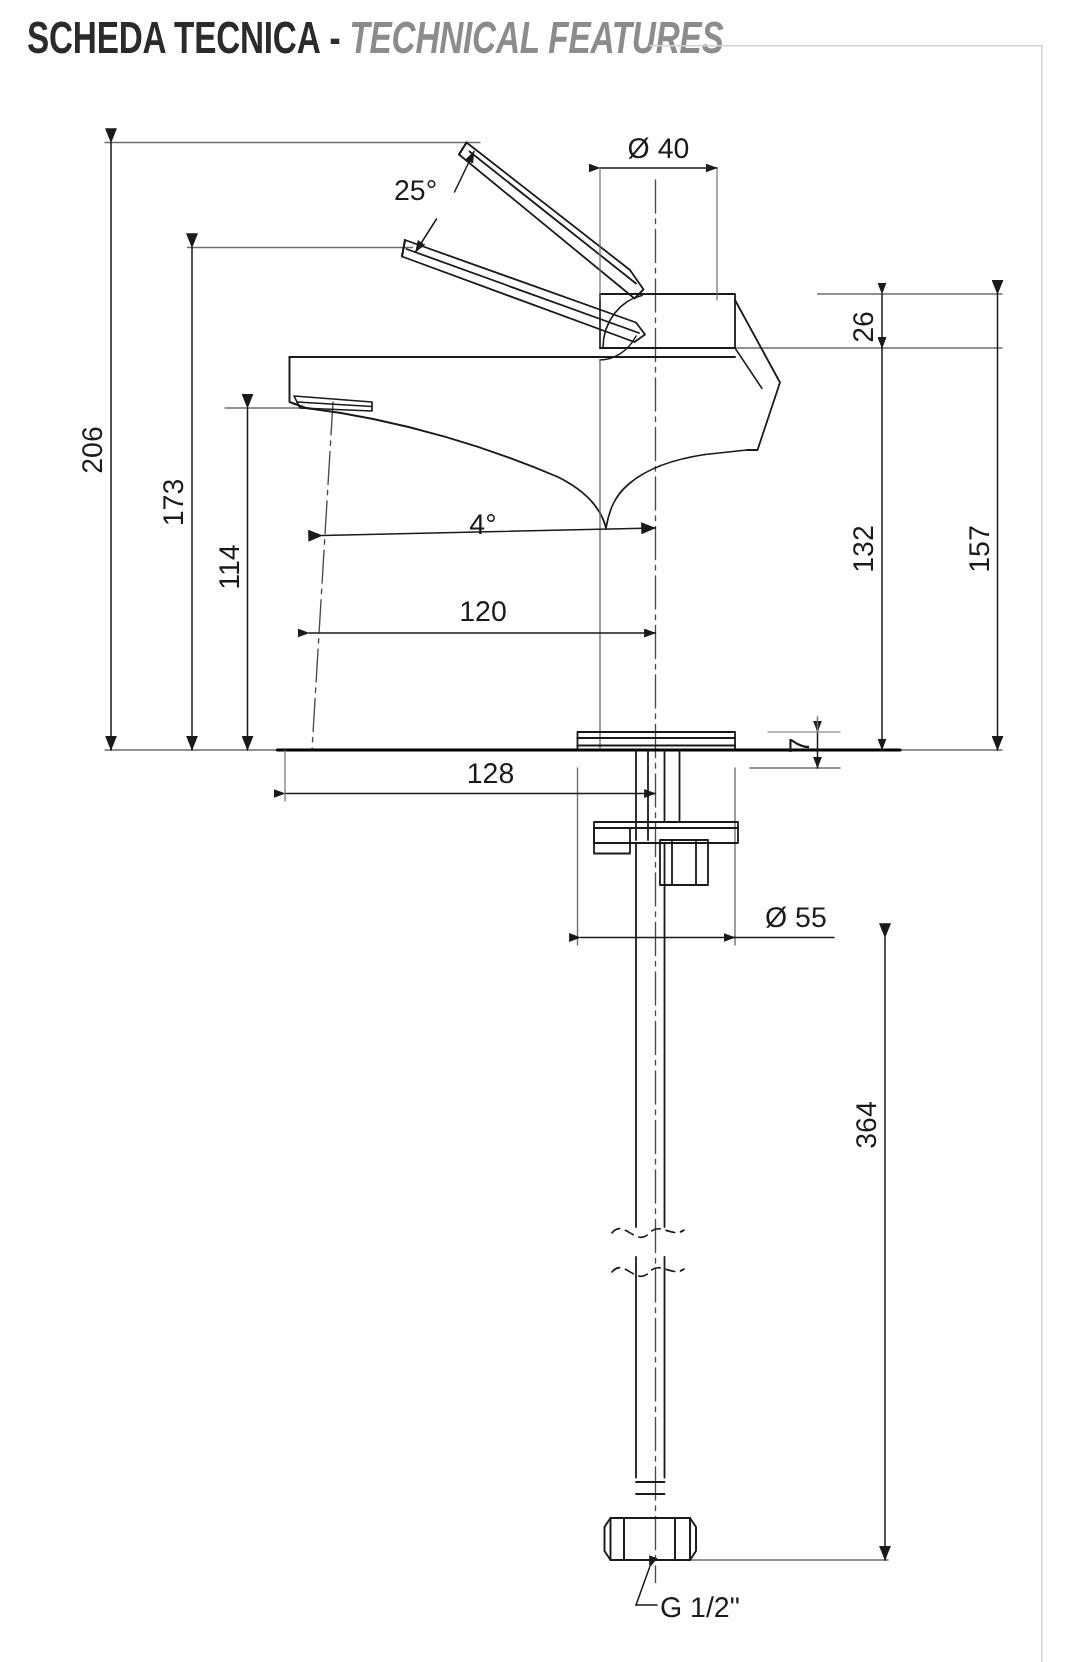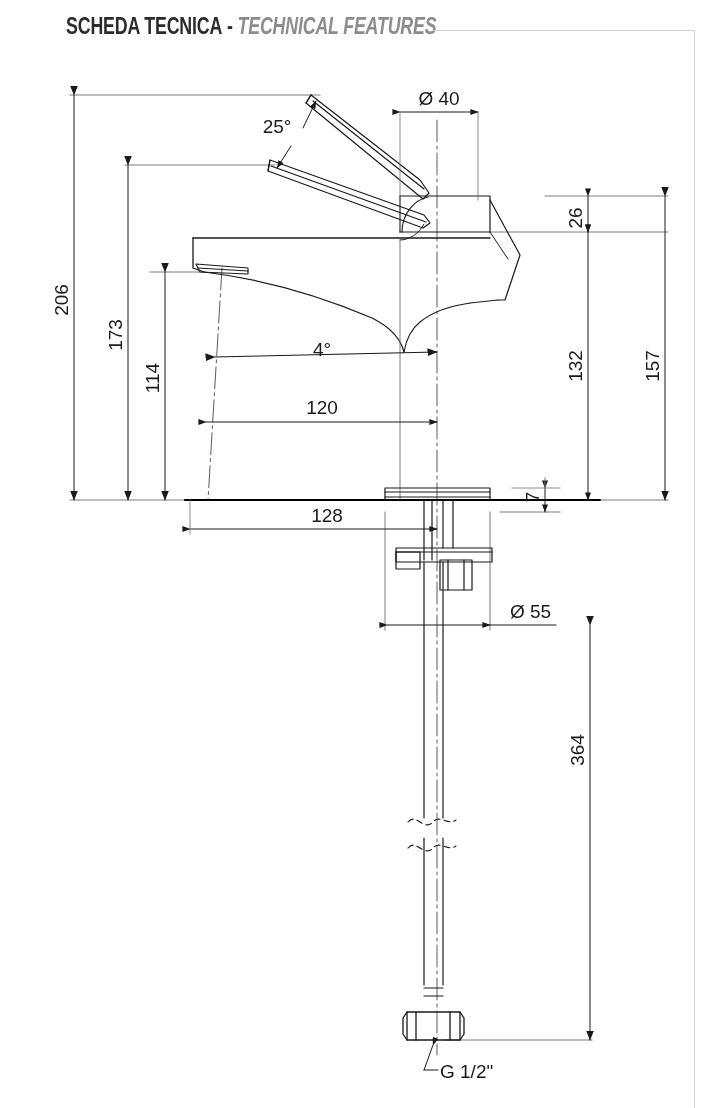--- a/index.html
+++ b/index.html
@@ -3,21 +3,21 @@
 <meta charset="utf-8">
 <style>
   html,body{margin:0;padding:0;background:#ffffff;}
   body{width:720px;height:1108px;position:relative;overflow:hidden;
        font-family:"Liberation Sans", sans-serif;}
   #page{position:absolute;left:0;top:0;width:720px;height:1108px;background:#fff;}
 
   
   #header{position:absolute;left:0;top:0;width:720px;height:60px;}
   #title{position:absolute;left:18px;top:13px;white-space:nowrap;
-         font-size:24px;line-height:26px;font-weight:bold;letter-spacing:-0.2px;margin-left:48px;}
+         font-size:30px;line-height:26px;font-weight:bold;letter-spacing:-0.2px;}
   #title .it{font-style:italic;color:#8c8c8e;font-weight:bold;}
   #title .bk{color:#2b2b2b;font-weight:bold;}
   #title .dash{color:#2b2b2b;font-weight:bold;}
   .cond{display:inline-block;transform:scaleX(0.74);transform-origin:left center;}
 
   
   #rule-top{position:absolute;left:433px;top:30px;width:262px;height:0;
             border-top:1.5px solid #d3d3d5;}
   #rule-right{position:absolute;left:694px;top:30px;width:0;height:1078px;
             border-left:1.5px solid #d3d3d5;}

